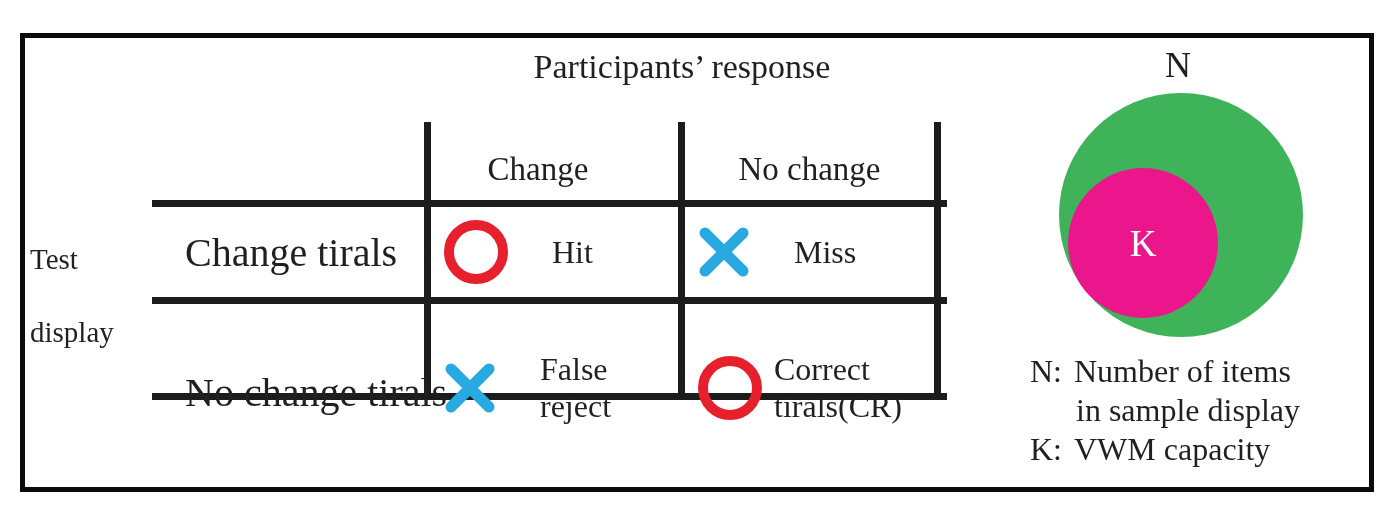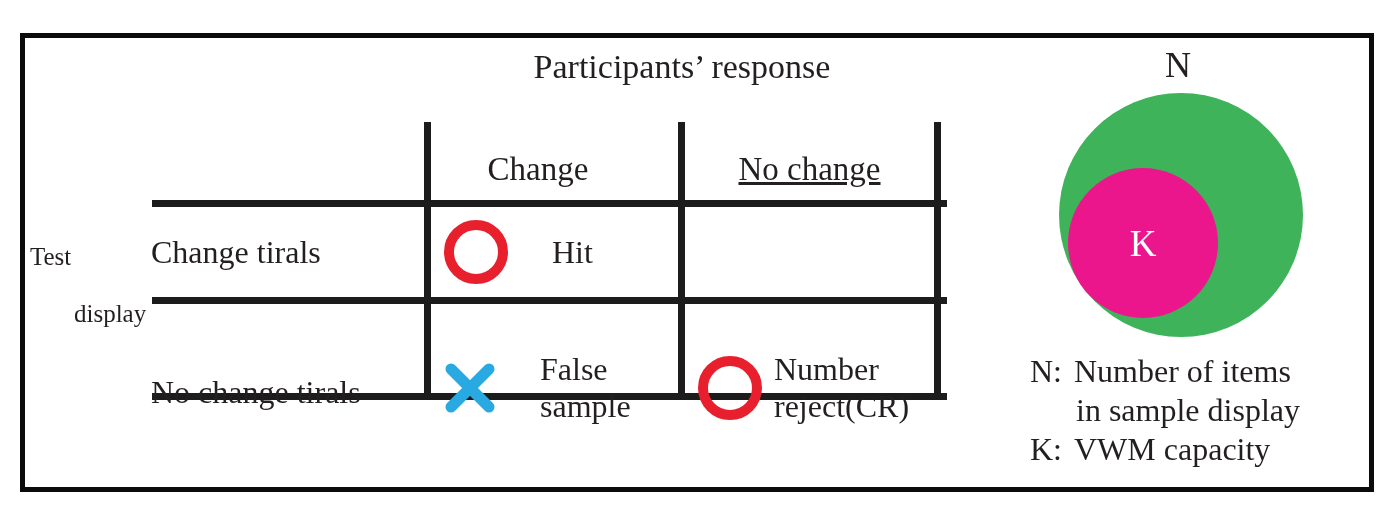--- a/index.html
+++ b/index.html
@@ -38,30 +38,30 @@
   .hl3 { top: 393px; }
 
   .col-header {
     position: absolute;
     top: 138px; height: 62px;
     display: flex; align-items: center; justify-content: center;
     font-size: 33px;
     white-space: nowrap;
   }
   .col-header.c1 { left: 431px; width: 214px; }
-  .col-header.c2 { left: 685px; width: 249px; text-decoration: underline; }
+  .col-header.c2 { left: 685px; width: 249px; }
 
-  .axis-word { position: absolute; left: 30px; font-size: 25px; white-space: nowrap; text-align: center; }
+  .axis-word { position: absolute; left: 30px; font-size: 29px; white-space: nowrap; text-align: center; }
   .axis-word.w1 { top: 243px; }
-  .axis-word.w2 { top: 300px; margin-left: 44px; }
+  .axis-word.w2 { top: 316px; }
 
   .row-label {
-    position: absolute; left: 151px; width: 255px;
+    position: absolute; left: 185px; width: 255px;
     display: flex; align-items: center;
-    font-size: 32px;
+    font-size: 40px;
     white-space: nowrap;
   }
   .row-label.r1 { top: 207px; height: 90px; }
   .row-label.r2 { top: 304px; height: 89px; margin-top: 44px; }
 
   .cell {
     position: absolute;
     display: flex; align-items: center;
     box-sizing: border-box;
   }
@@ -135,39 +135,47 @@
 
   <div class="row-label r1">Change tirals</div>
   <div class="row-label r2">No change tirals</div>
 
   <div class="cell r1 c1 pad">
     <div class="circle-mark"></div>
     <div class="spacer-lg"></div>
     <div class="cell-text">Hit</div>
   </div>
 
+  <div class="cell r1 c2 pad">
+    <svg class="cross-mark" viewBox="0 0 52 52">
+      <line x1="7" y1="7" x2="45" y2="45"></line>
+      <line x1="45" y1="7" x2="7" y2="45"></line>
+    </svg>
+    <div class="spacer-lg"></div>
+    <div class="cell-text">Miss</div>
+  </div>
 
   <div class="cell r2 c1 pad">
     <svg class="cross-mark" viewBox="0 0 52 52">
       <line x1="7" y1="7" x2="45" y2="45"></line>
       <line x1="45" y1="7" x2="7" y2="45"></line>
     </svg>
     <div class="spacer-lg"></div>
     <div class="cell-text">
       <div>False</div>
-      <div>sample</div>
+      <div>reject</div>
     </div>
   </div>
 
   <div class="cell r2 c2 pad">
     <div class="circle-mark"></div>
     <div class="spacer-sm"></div>
     <div class="cell-text">
-      <div>Number</div>
-      <div>reject(CR)</div>
+      <div>Correct</div>
+      <div>tirals(CR)</div>
     </div>
   </div>
 
   <div class="venn-n-label">N</div>
   <div class="venn-outer"></div>
   <div class="venn-inner">
     <span>K</span>
   </div>
 
   <div class="venn-legend">

